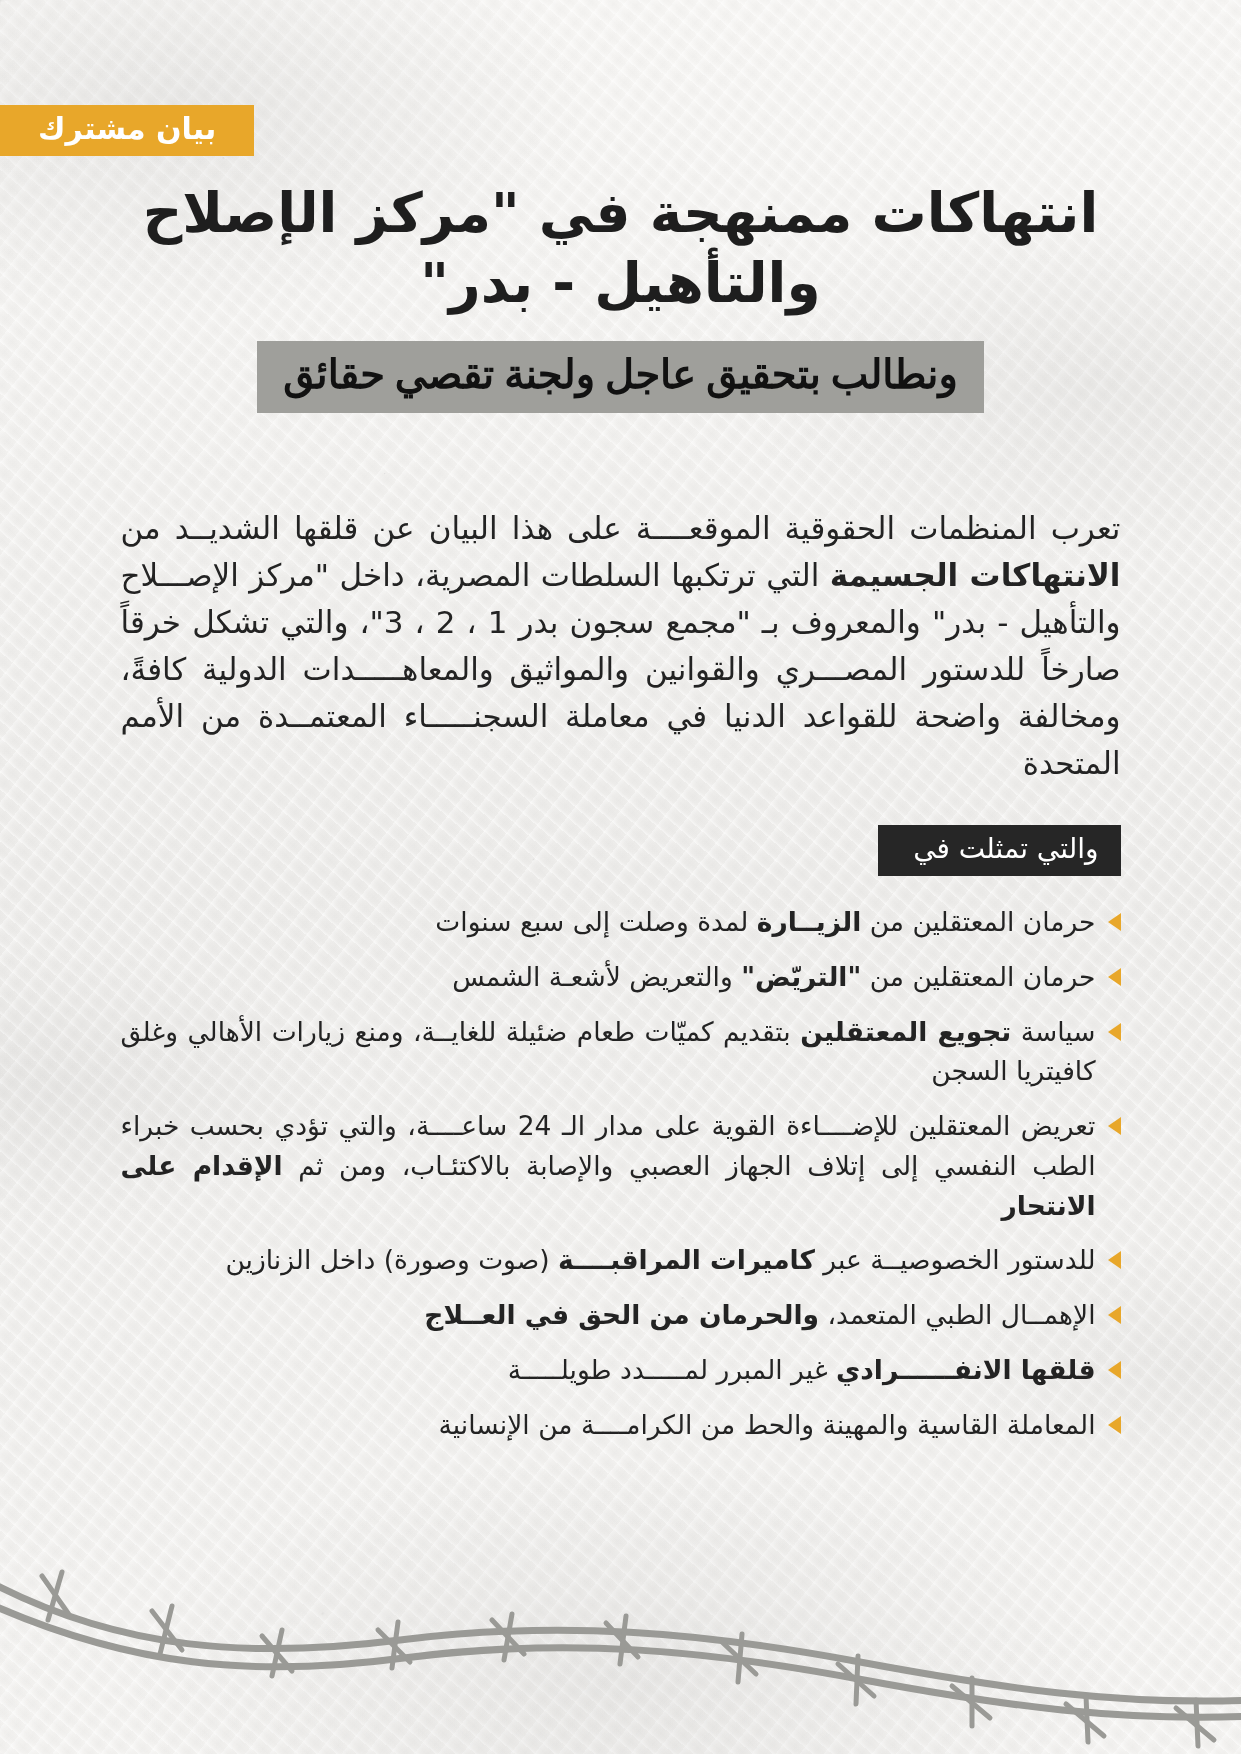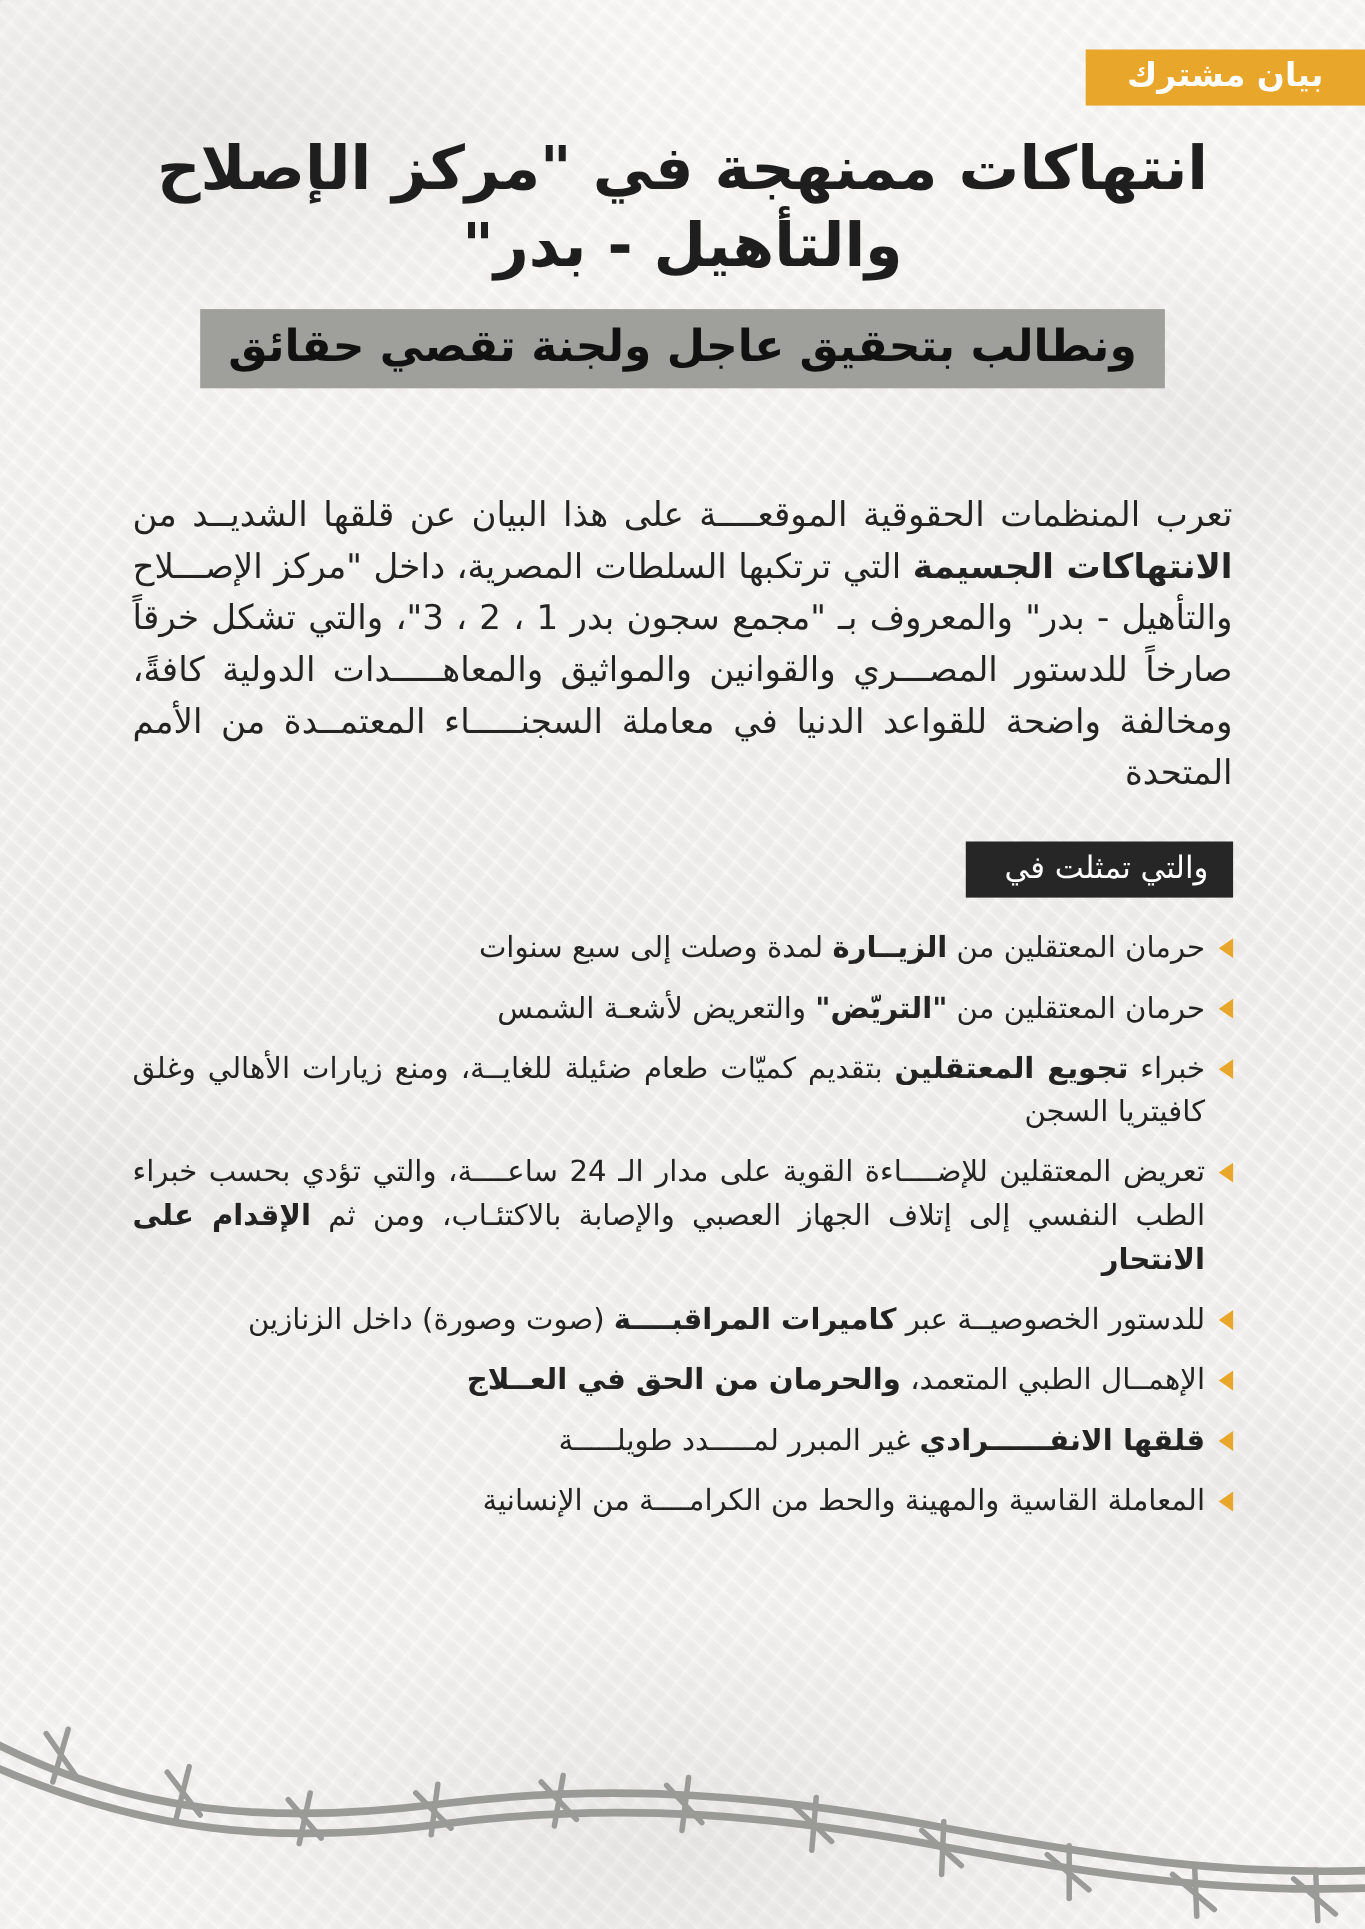--- a/index.html
+++ b/index.html
@@ -58,22 +58,22 @@
     position: relative;
     z-index: 2;
     width: 1241px;
     height: 1754px;
     box-sizing: border-box;
     padding: 0 0;
   }
 
   
   .badge-row {
-    text-align: right;
-    padding-top: 45px;
+    text-align: left;
+    padding-top: 105px;
   }
   .badge {
     display: inline-block;
     background: #e8a72a;
     color: #ffffff;
     font-weight: bold;
     font-size: 30px;
     letter-spacing: 2px;
     padding: 7px 38px 11px 38px;
     line-height: 1.1;
@@ -95,20 +95,21 @@
     text-align: center;
   }
   .subbanner {
     display: inline-block;
     background: #9f9f9b;
     color: #111111;
     font-size: 40px;
     font-weight: bold;
     line-height: 1.25;
     padding: 9px 26px 13px 26px;
+    font-family: Liberation Serif, serif;
   }
 
   
   .intro {
     width: 1000px;
     margin: 92px auto 0 auto;
     font-size: 31px;
     line-height: 1.52;
     color: #232323;
     text-align: justify;
@@ -209,21 +210,21 @@
       <li class="bullet">
         <span class="bullet-marker"></span>
         <div class="bullet-text"><span>حرمان المعتقلين من </span><b>الزيــارة</b><span> لمدة وصلت إلى سبع سنوات</span></div>
       </li>
       <li class="bullet">
         <span class="bullet-marker"></span>
         <div class="bullet-text"><span>حرمان المعتقلين من </span><b>"التريّض"</b><span> والتعريض لأشعـة الشمس</span></div>
       </li>
       <li class="bullet">
         <span class="bullet-marker"></span>
-        <div class="bullet-text"><span>خبراء </span><b>تجويع المعتقلين</b><span> بتقديم كميّات طعام ضئيلة للغايــة، ومنع زيارات الأهالي وغلق كافيتريا السجن</span></div>
+        <div class="bullet-text"><span>سياسة </span><b>تجويع المعتقلين</b><span> بتقديم كميّات طعام ضئيلة للغايــة، ومنع زيارات الأهالي وغلق كافيتريا السجن</span></div>
       </li>
       <li class="bullet">
         <span class="bullet-marker"></span>
         <div class="bullet-text"><span>تعريض المعتقلين للإضــــاءة القوية على مدار الـ 24 ساعــــة، والتي تؤدي بحسب خبراء الطب النفسي إلى إتلاف الجهاز العصبي والإصابة بالاكتئـاب، ومن ثم </span><b>الإقدام على الانتحار</b></div>
       </li>
       <li class="bullet">
         <span class="bullet-marker"></span>
         <div class="bullet-text"><span>للدستور الخصوصيــة عبر </span><b>كاميرات المراقبــــة</b><span> (صوت وصورة) داخل الزنازين</span></div>
       </li>
       <li class="bullet">

